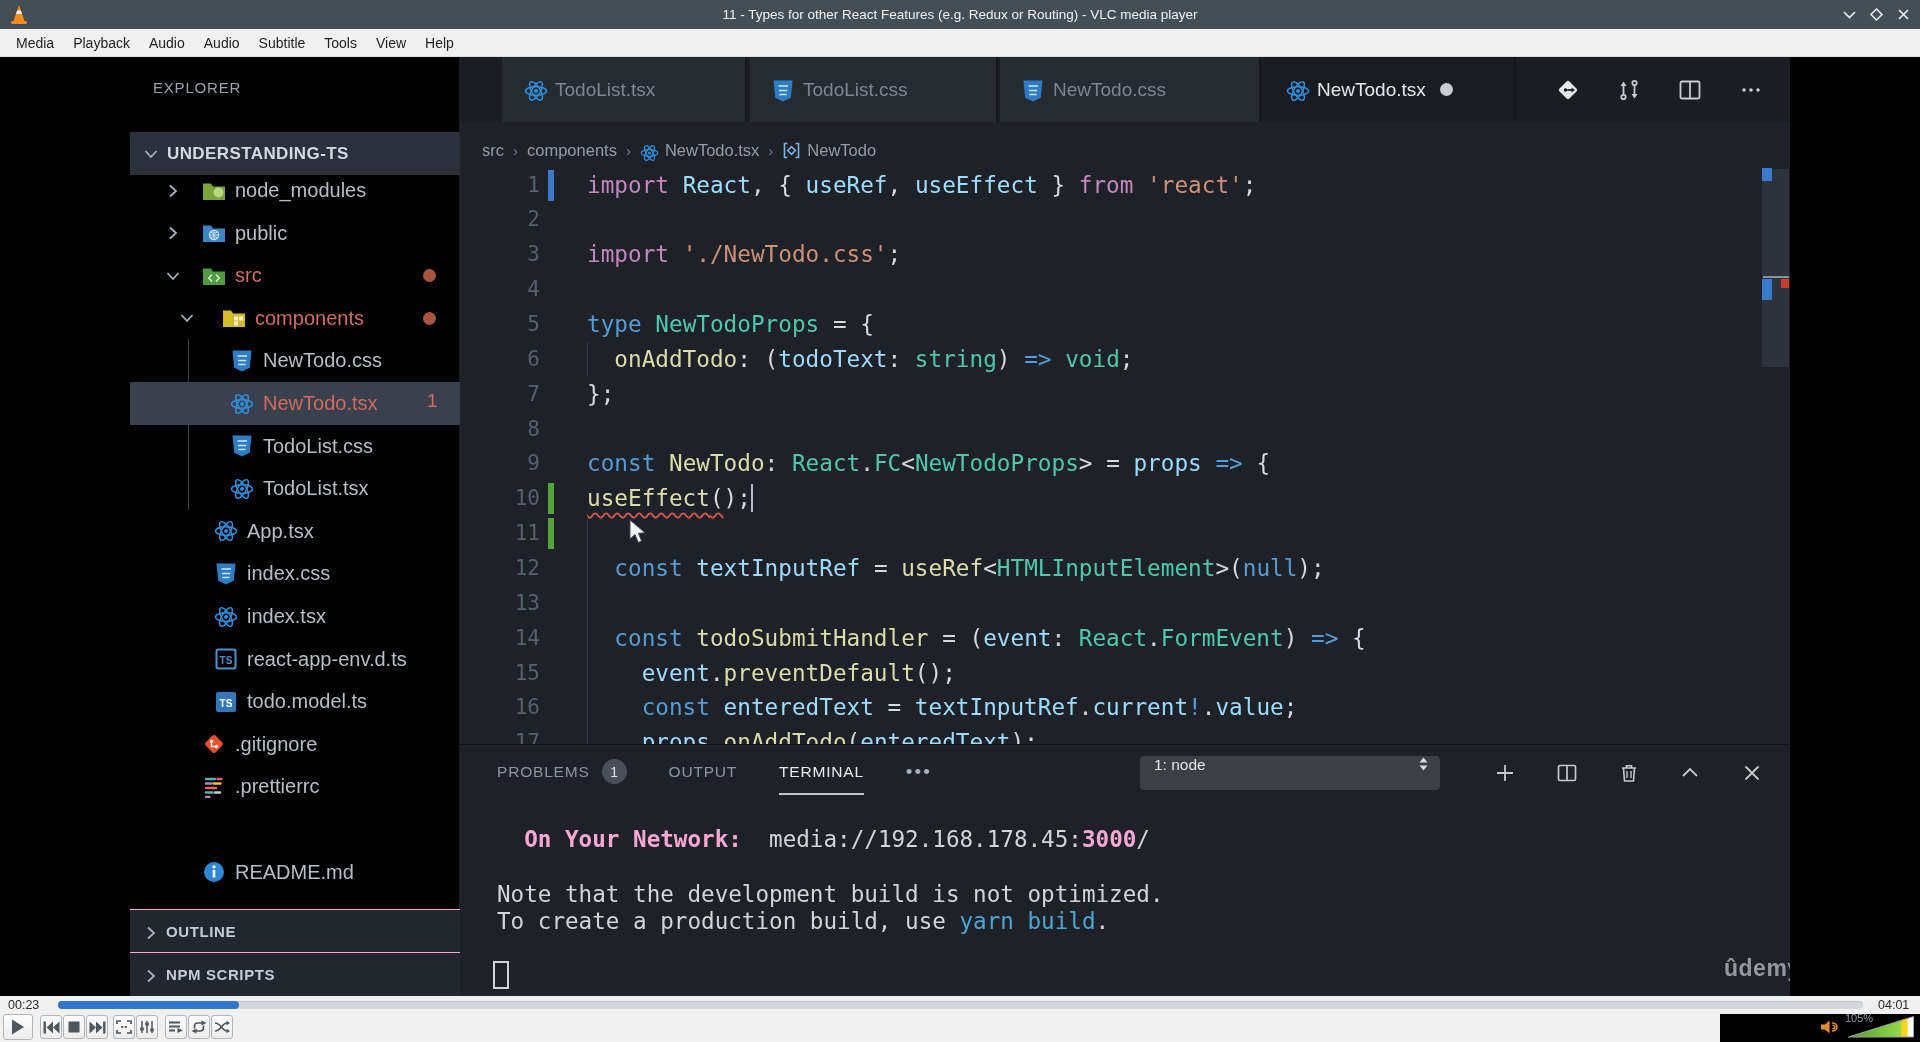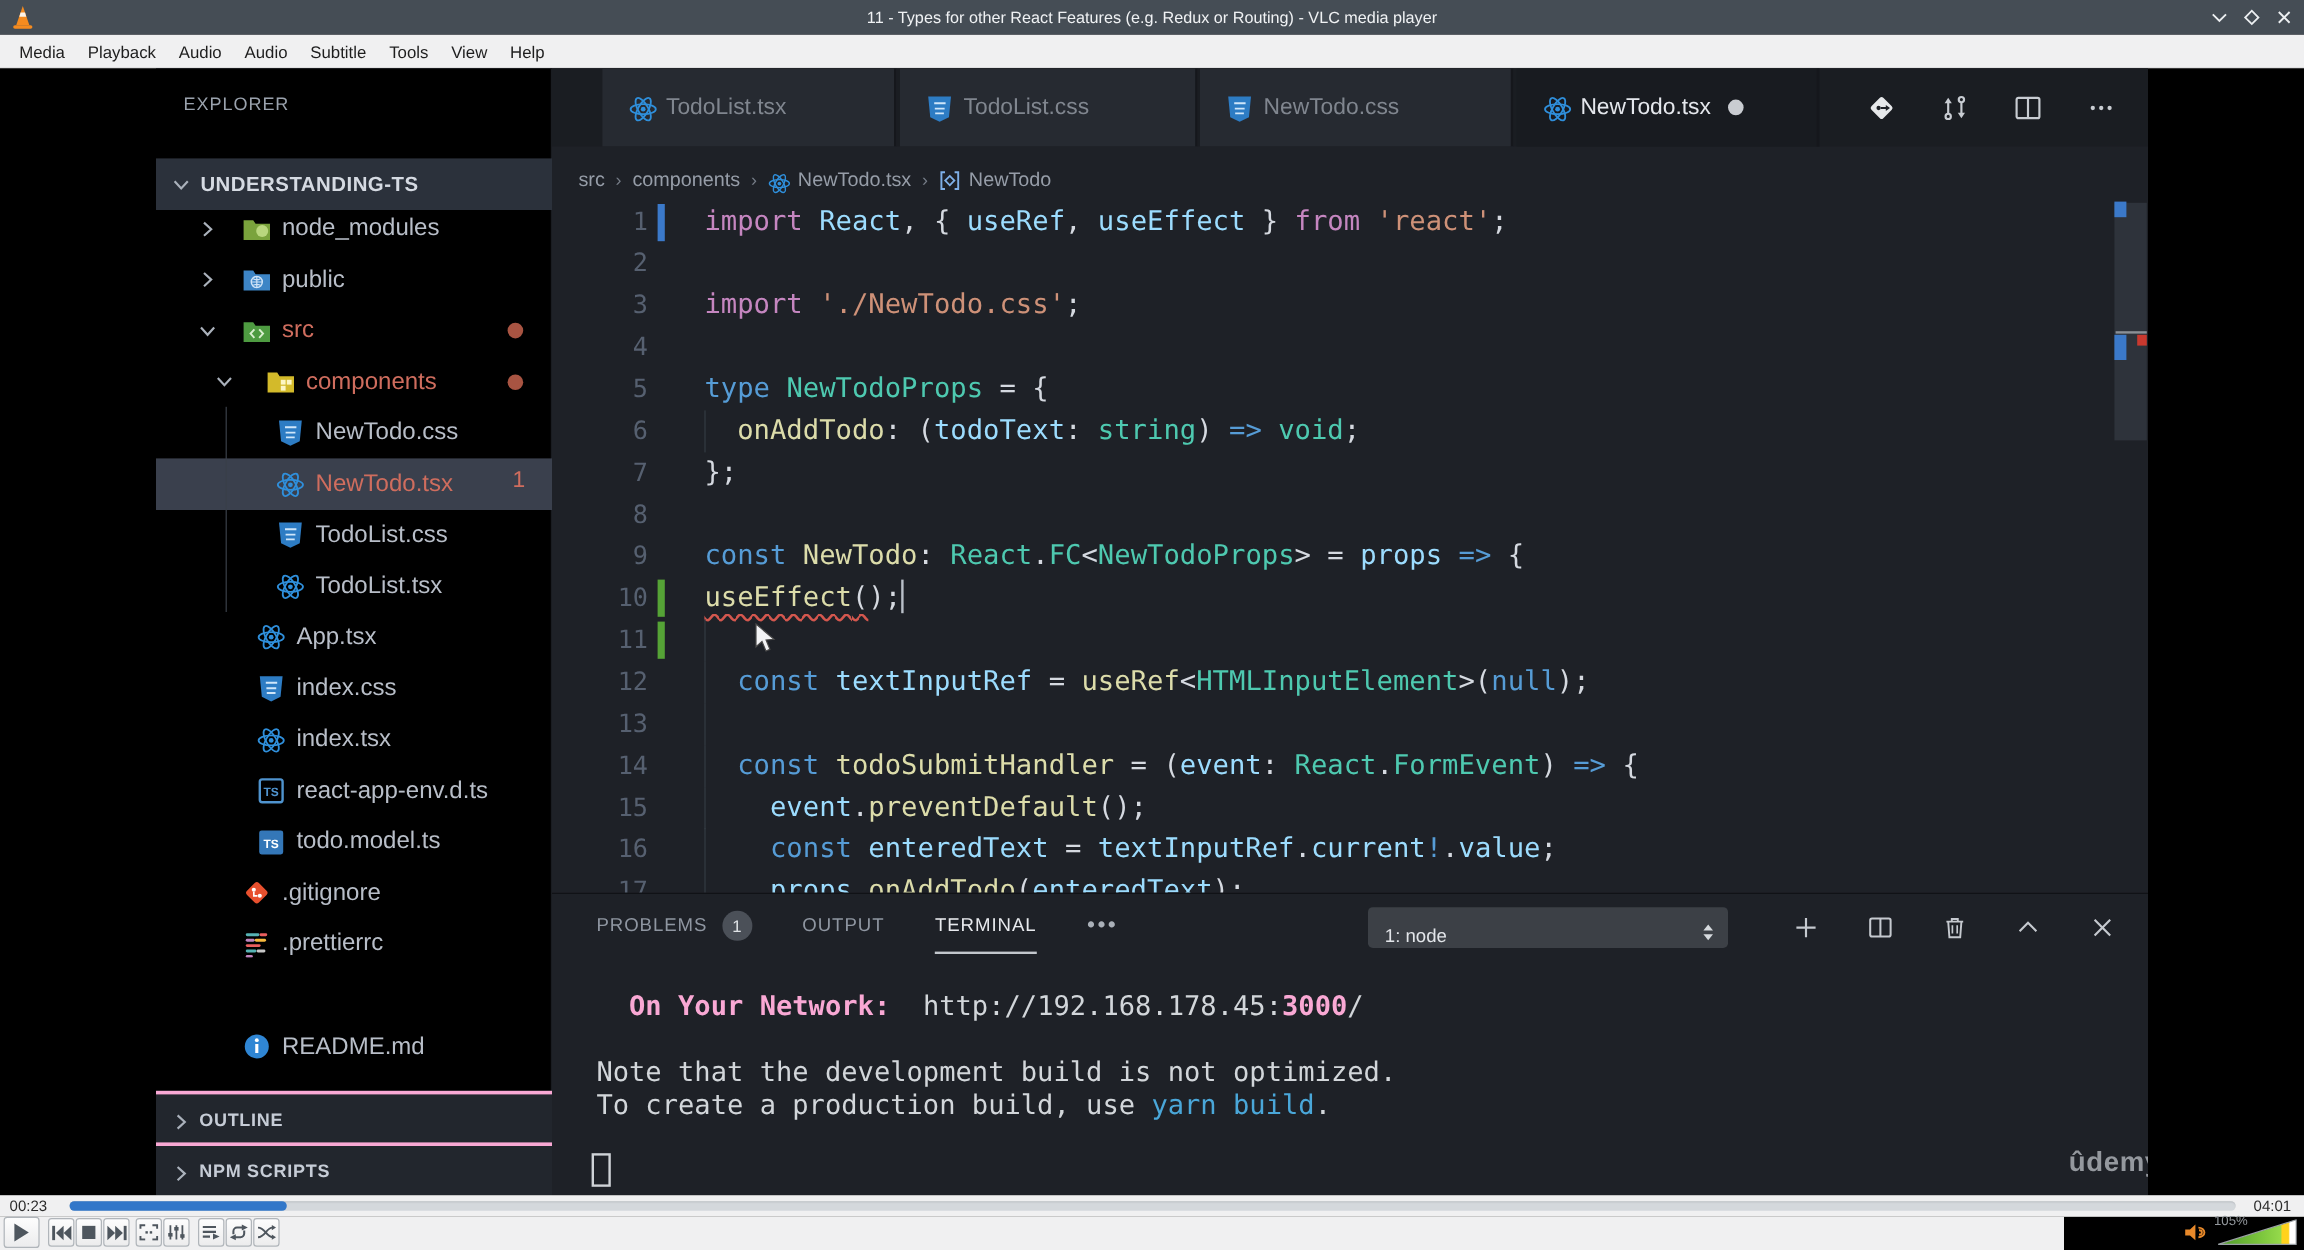--- a/index.html
+++ b/index.html
@@ -26,21 +26,21 @@
   .tree{position:absolute;left:0;top:112px;width:330px;height:740px;overflow:hidden;}
   .trow{position:absolute;left:0;width:330px;height:43px;display:flex;align-items:center;font-size:20px;color:#b8bec8;}
   .trow.sel{background:#3a404d;}
   .trow .chev{width:18px;height:18px;flex:none;}
   .trow .ficon{width:24px;height:22px;flex:none;display:inline-flex;align-items:center;justify-content:center;}
   .trow .lbl{margin-left:9px;white-space:nowrap;}
   .trow .lbl.mod{color:#cf6d5e;}
   .tdot{position:absolute;left:293px;width:13px;height:13px;border-radius:50%;background:#a85442;top:15px;}
   .tbadge{position:absolute;left:297px;top:8px;font-size:19px;color:#cf6d5e;}
   .tguide{position:absolute;left:58px;width:1px;background:#3a4049;}
-  .sect{position:absolute;left:0;width:330px;height:43px;background:#22262d;border-top:3px solid #f9a8d4;
+  .sect{position:absolute;left:0;width:330px;height:43px;background:#22262d;border-top:1px solid #f9a8d4;
     display:flex;align-items:center;}
   .sect .chev{margin-left:12px;width:16px;height:16px;}
   .sect .slabel{margin-left:8px;font-size:15px;font-weight:bold;letter-spacing:.6px;color:#c6ccd6;}
   
   .tabstrip{position:absolute;left:330px;top:0;width:1330px;height:65px;background:#1a1d22;}
   .tab{position:absolute;top:0;height:65px;background:#262a31;display:flex;align-items:center;box-sizing:border-box;
     border-right:2px solid #15171c;}
   .tab.active{background:#181b20;}
   .tab .ticon{width:21px;height:21px;margin-left:22px;}
   .tab .tlabel{margin-left:10px;font-size:19px;color:#80868f;}
@@ -68,21 +68,21 @@
   .ovm{position:absolute;}
   
   .panel{position:absolute;left:330px;top:687px;width:1330px;height:252px;background:#1e2127;border-top:1px solid #101216;box-sizing:border-box;}
   .ptabs{position:absolute;left:37px;top:0;height:53px;display:flex;align-items:center;}
   .ptab{font-size:15.5px;letter-spacing:.8px;color:#8f96a1;margin-right:42px;display:flex;align-items:center;}
   .ptab.active{color:#e8eaee;border-bottom:2px solid #c3c7cd;padding:14px 0 12px;}
   .pbadge{margin-left:12px;width:25px;height:25px;border-radius:50%;background:#4b5058;color:#dfe2e6;font-size:14px;
     display:inline-flex;align-items:center;justify-content:center;letter-spacing:0;}
   .pdots{font-size:19px;color:#aab0b8;letter-spacing:2px;}
   .pdrop{position:absolute;left:680px;top:11px;width:300px;height:34px;background:#3c4046;border-radius:4px;
-    display:flex;align-items:flex-end;justify-content:space-between;padding:0 10px 0 14px;box-sizing:border-box;}
+    display:flex;align-items:flex-start;justify-content:space-between;padding:0 10px 0 14px;box-sizing:border-box;}
   .pdrop .dlabel{font-size:15.5px;color:#e2e5e9;}
   .paction{position:absolute;top:13px;width:30px;height:30px;display:flex;align-items:center;justify-content:center;}
   .tline{position:absolute;left:37px;font-family:"DejaVu Sans Mono",monospace;font-size:22.6px;white-space:pre;color:#d2d6da;}
   .tt.b{font-weight:bold;color:#f9a8d4;}
   .tt.lk{color:#4aa7d9;}
   .tcursor{position:absolute;left:33px;top:216px;width:16px;height:28px;border:2px solid #cfd3d7;box-sizing:border-box;}
   .watermark{position:absolute;left:1594px;top:898px;font-size:23px;font-weight:bold;color:#a9adb3;opacity:.85;letter-spacing:.5px;}
   .mouse{position:absolute;left:498px;top:462px;width:22px;height:26px;}
   
   .seekrow{position:absolute;left:0;top:996px;width:1920px;height:18px;background:#f0f0f1;}
@@ -546,21 +546,21 @@
               <polyline points="5,15 12,8 19,15" fill="none" stroke="#c5c9cf" stroke-width="1.8"></polyline>
             </svg>
           </div>
           <div class="paction" style="left: 1277px;">
             <svg width="24" height="24" viewBox="0 0 24 24">
               <path d="M5.5 5.5 L18.5 18.5 M18.5 5.5 L5.5 18.5" stroke="#c5c9cf" stroke-width="1.8"></path>
             </svg>
           </div>
         </div>
       <div id="term">
-          <div class="tline" style="top: 81px;"><span class="tt b">  On Your Network:</span><span class="tt ">  http://192.168.178.45:</span><span class="tt b">3000</span><span class="tt ">/</span></div>
+          <div class="tline" style="top: 81px;"><span class="tt b">  On Your Network:</span><span class="tt ">  media://192.168.178.45:</span><span class="tt b">3000</span><span class="tt ">/</span></div>
           <div class="tline" style="top: 136px;"><span class="tt ">Note that the development build is not optimized.</span></div>
           <div class="tline" style="top: 163px;"><span class="tt ">To create a production build, use </span><span class="tt lk">yarn build</span><span class="tt ">.</span></div>
         </div>
       <div class="tcursor"></div>
     </div>
 
     <div class="watermark">ûdemy</div>
 
     <div class="mouse">
       <svg width="22" height="26" viewBox="0 0 22 26">

